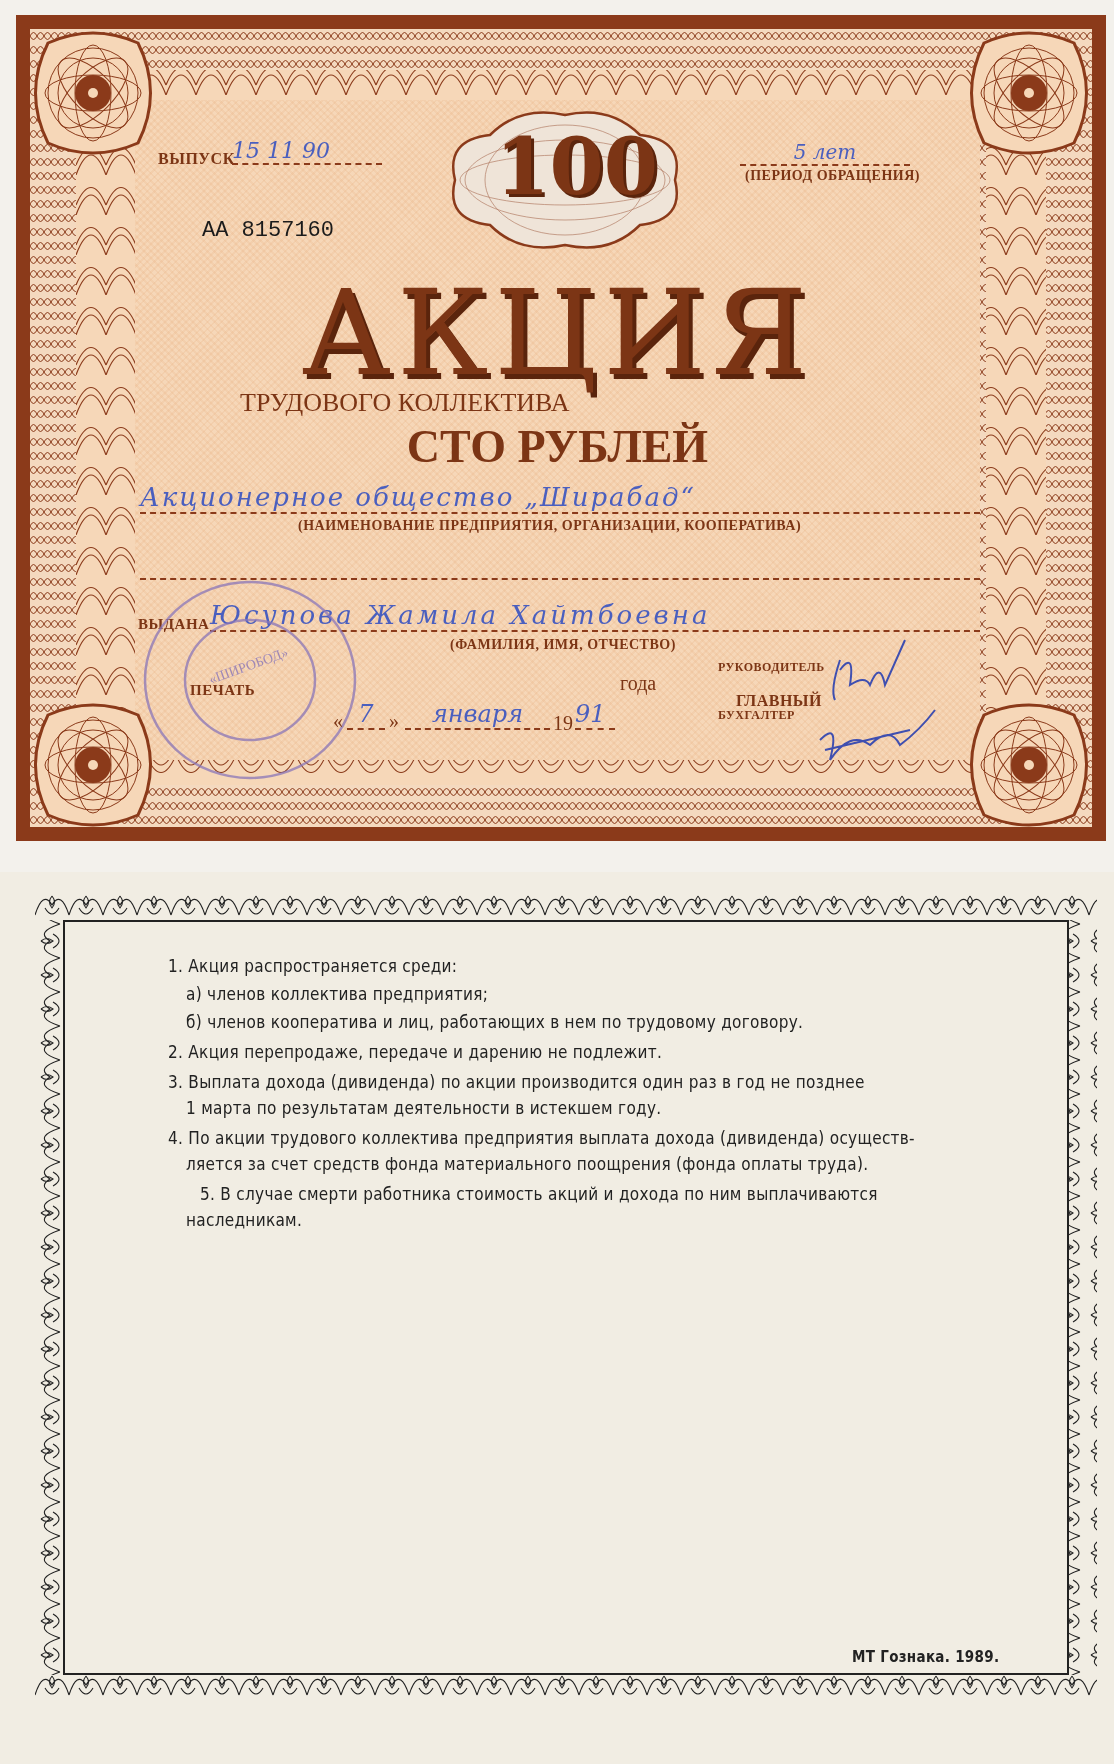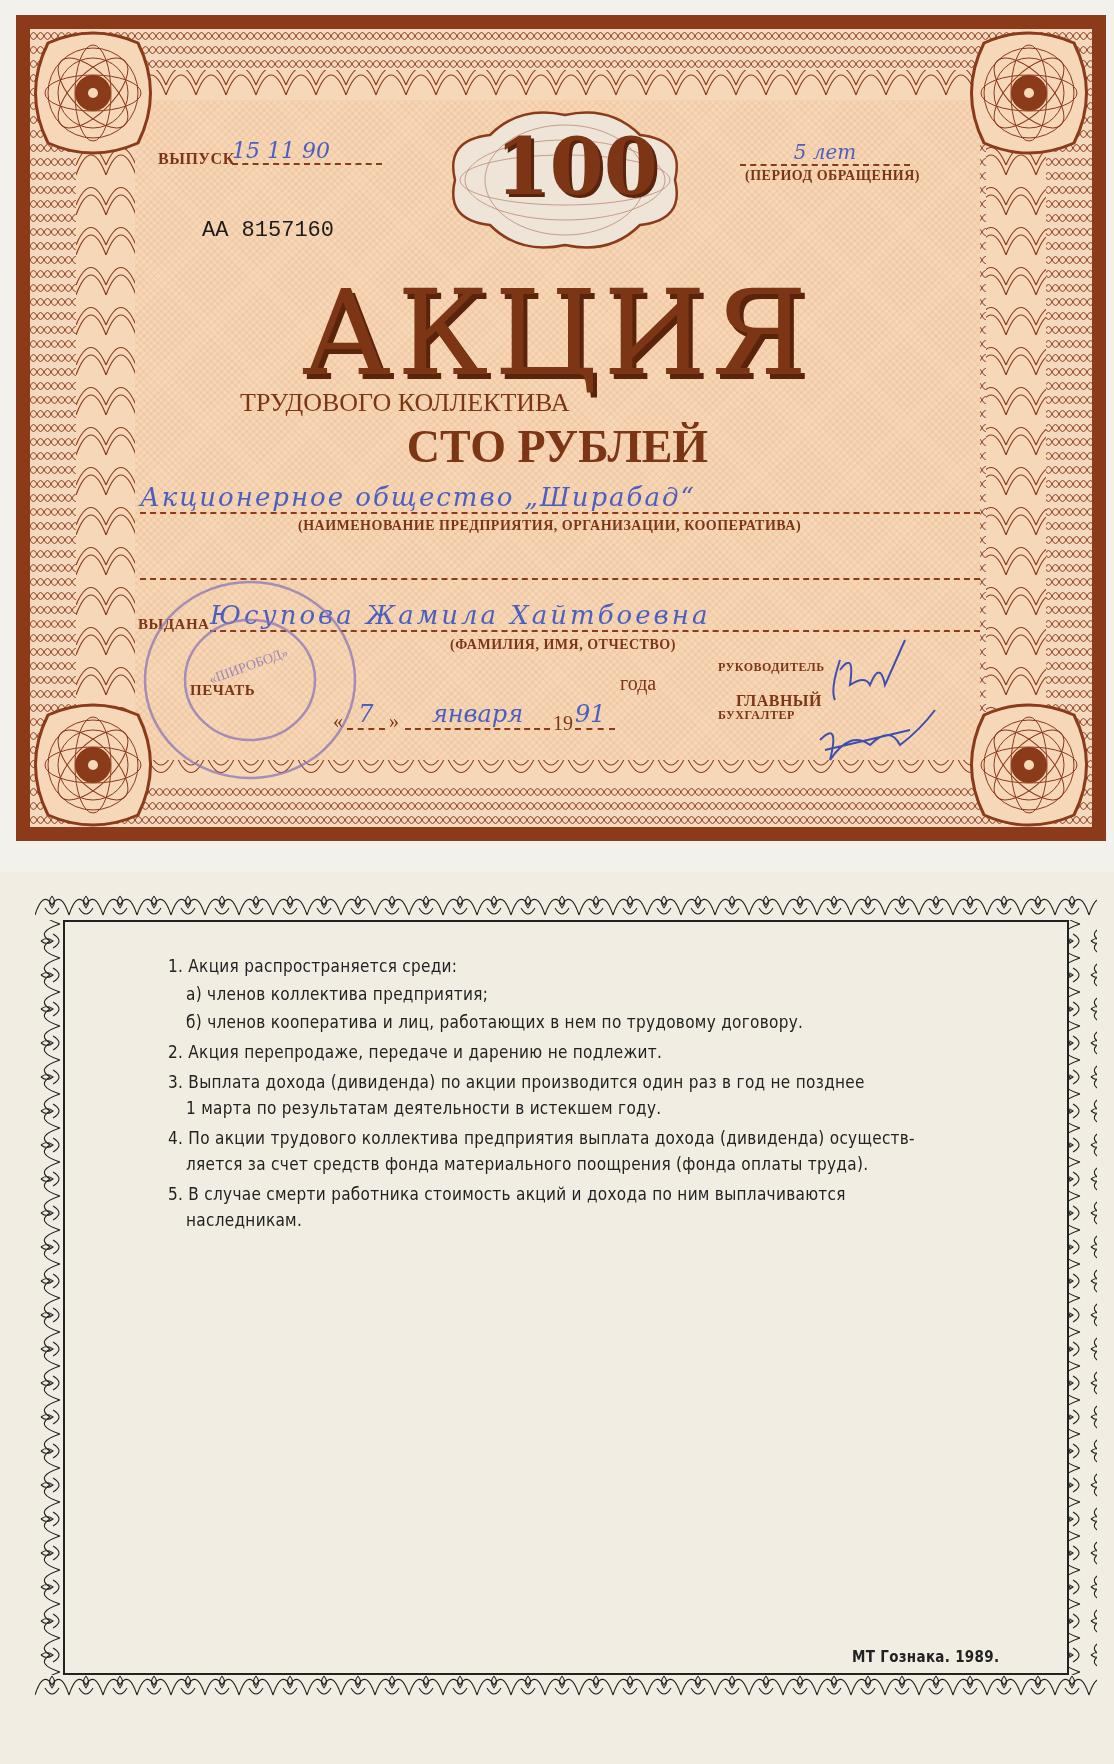--- a/index.html
+++ b/index.html
@@ -171,17 +171,17 @@
 
 <div class="abs back-text" style="left:168px;top:956px;width:830px;">
   <div style="height:28px;"><span>1.</span> <span>Акция распространяется среди:</span></div>
   <div style="height:28px;padding-left:18px;"><span>а) членов коллектива предприятия;</span></div>
   <div style="height:30px;padding-left:18px;"><span>б) членов кооператива и лиц, работающих в нем по трудовому договору.</span></div>
   <div style="height:30px;"><span>2.</span> <span>Акция перепродаже, передаче и дарению не подлежит.</span></div>
   <div style="height:26px;"><span>3.</span> <span>Выплата дохода (дивиденда) по акции производится один раз в год не позднее</span></div>
   <div style="height:30px;padding-left:18px;"><span>1 марта по результатам деятельности в истекшем году.</span></div>
   <div style="height:26px;"><span>4.</span> <span>По акции трудового коллектива предприятия выплата дохода (дивиденда) осуществ-</span></div>
   <div style="height:30px;padding-left:18px;"><span>ляется за счет средств фонда материального поощрения (фонда оплаты труда).</span></div>
-  <div style="height:26px;"><span>5.</span> <span>В случае смерти работника стоимость акций и дохода по ним выплачиваются</span></div>
+  <div style="height:26px;margin-left:32px;"><span>5.</span> <span>В случае смерти работника стоимость акций и дохода по ним выплачиваются</span></div>
   <div style="height:26px;padding-left:18px;"><span>наследникам.</span></div>
 </div>
 
 <div class="abs back-text" style="left:852px;top:1648px;font-size:15px;font-weight:bold;">МТ Гознака. 1989.</div>
 
 </body></html>

